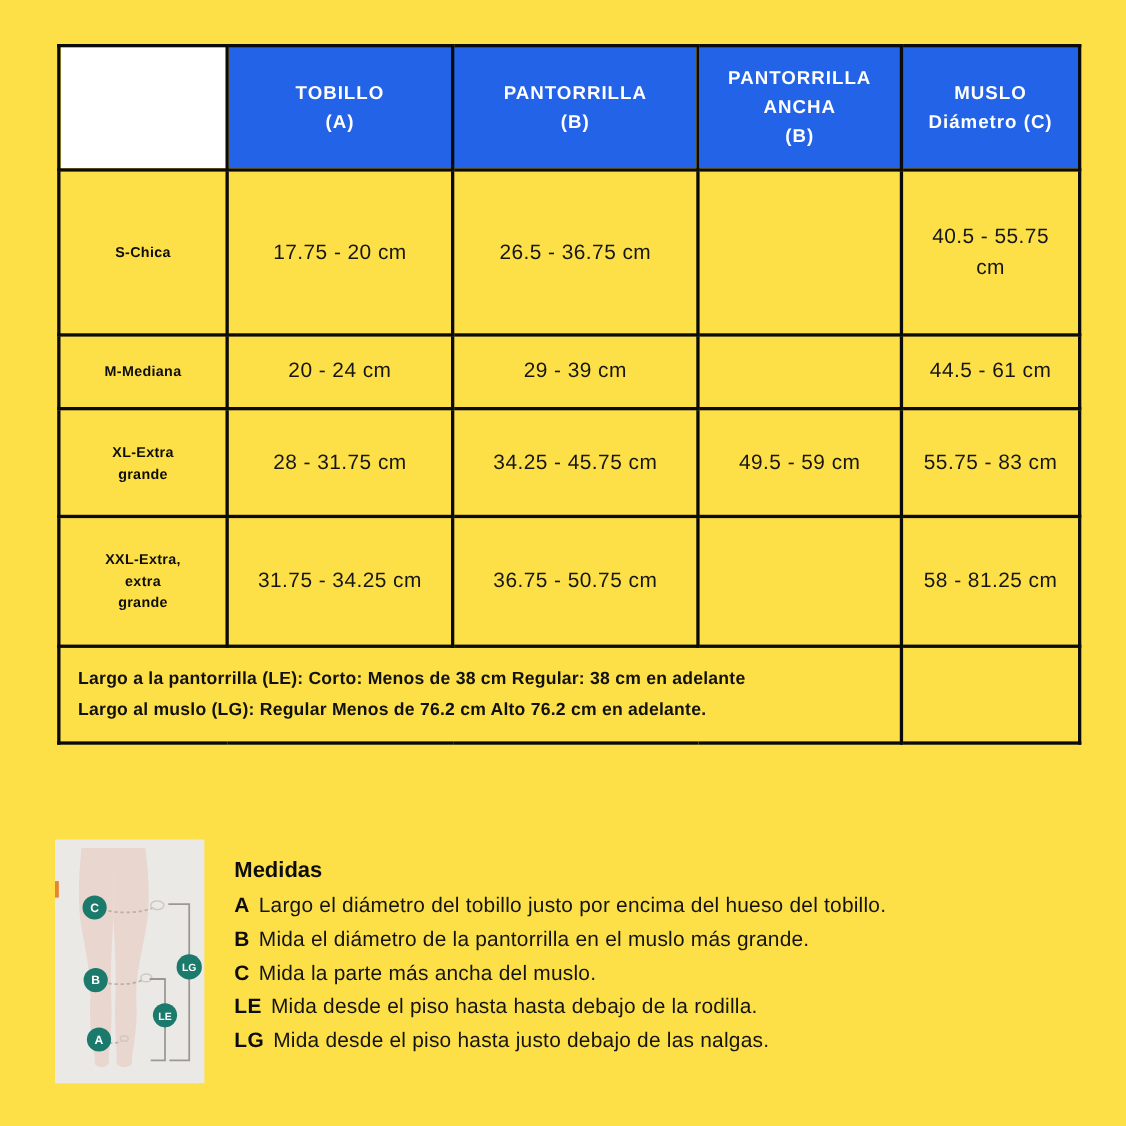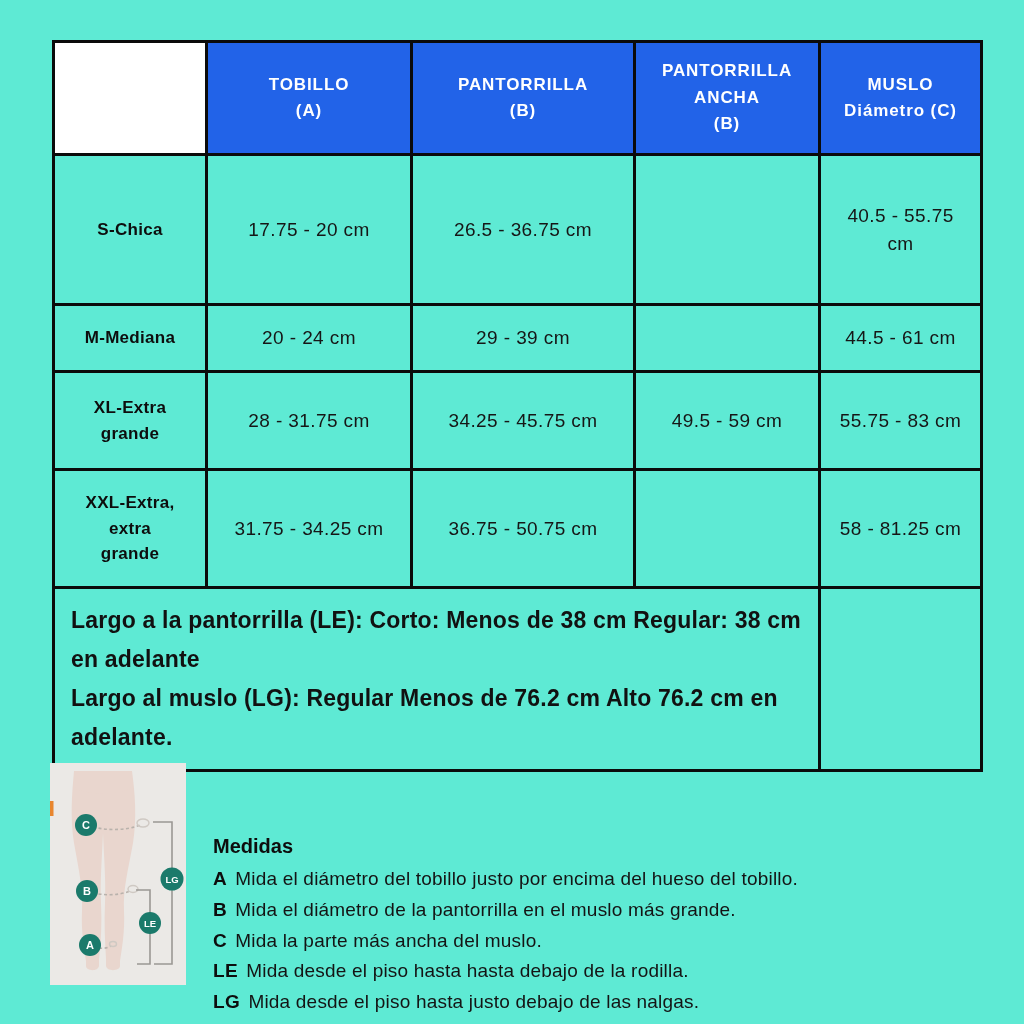--- a/index.html
+++ b/index.html
@@ -2,21 +2,21 @@
 <html><head>
 <meta charset="utf-8">
 <style>
   * { margin:0; padding:0; box-sizing:border-box; }
   html,body { background:#ffffff; }
   body {
     width:1024px; height:1024px; position:relative; overflow:hidden;
     font-family:"Liberation Sans", "DejaVu Sans", sans-serif;
     color:#141414;
   }
-  .page { position:relative; width:1024px; height:1024px; background:#5eead4; }
+  .page { position:relative; width:1024px; height:1024px; background:#fde047; }
 
   
   .size-table-wrap { position:absolute; left:52px; top:40px; }
   table.size-table { border-collapse:collapse; table-layout:fixed; }
   .size-table td, .size-table th {
     border:3px solid #0b0b0b;
     text-align:center; vertical-align:middle;
     overflow:hidden;
   }
   .size-table th.hdr-blank { background:#ffffff; }
@@ -27,41 +27,41 @@
   }
   tr.r-header   { height:113px; }
   tr.r-schica   { height:150px; }
   tr.r-mmediana { height:67px; }
   tr.r-lgrande  { height:70px; }
   tr.r-xl       { height:98px; }
   tr.r-xxl      { height:118px; }
   tr.r-note     { height:88px; }
 
   .row-label {
-    font-weight:800; font-size:17px; letter-spacing:0.3px;
+    font-weight:800; font-size:13px; letter-spacing:0.3px;
     line-height:1.5; white-space:pre-line; color:#0d0d0d;
   }
   .val {
     font-size:19px; letter-spacing:0.4px; color:#161616; line-height:1.45;
     padding:0 14px;
   }
   .note-cell {
     text-align:left !important; padding:12px 16px;
-    font-size:23px; font-weight:600; letter-spacing:0.2px;
+    font-size:16px; font-weight:600; letter-spacing:0.2px;
     line-height:1.7; color:#111111;
   }
 
   
   .diagram {
     position:absolute; left:50px; top:763px; width:136px; height:222px;
   }
   .diagram svg { display:block; width:100%; height:100%; }
 
   
-  .medidas { position:absolute; left:213px; top:835px; width:780px; }
+  .medidas { position:absolute; left:213px; top:780px; width:780px; }
   .medidas-title { font-size:20px; font-weight:800; color:#0d0d0d; margin-bottom:9px; }
   .m-line { display:flex; align-items:baseline; margin-bottom:7px; font-size:19px; line-height:1.25; }
   .m-key  { font-weight:800; color:#0d0d0d; margin-right:8px; min-width:14px; letter-spacing:0.5px; }
   .m-text { color:#141414; letter-spacing:0.2px; }
 </style>
 </head>
 <body>
 
 <div class="page">
 
@@ -192,21 +192,21 @@
         <text x="100" y="164" text-anchor="middle" font-size="9.5" font-weight="bold" fill="#ffffff">LE</text>
       </g>
     </svg>
   </div>
 
   <div class="medidas">
     <div class="medidas-title">Medidas</div>
 
     <div class="m-line">
       <span class="m-key">A</span>
-      <span class="m-text">Mida el diámetro del tobillo justo por encima del hueso del tobillo.</span>
+      <span class="m-text">Largo el diámetro del tobillo justo por encima del hueso del tobillo.</span>
     </div>
     <div class="m-line">
       <span class="m-key">B</span>
       <span class="m-text">Mida el diámetro de la pantorrilla en el muslo más grande.</span>
     </div>
     <div class="m-line">
       <span class="m-key">C</span>
       <span class="m-text">Mida la parte más ancha del muslo.</span>
     </div>
     <div class="m-line">

